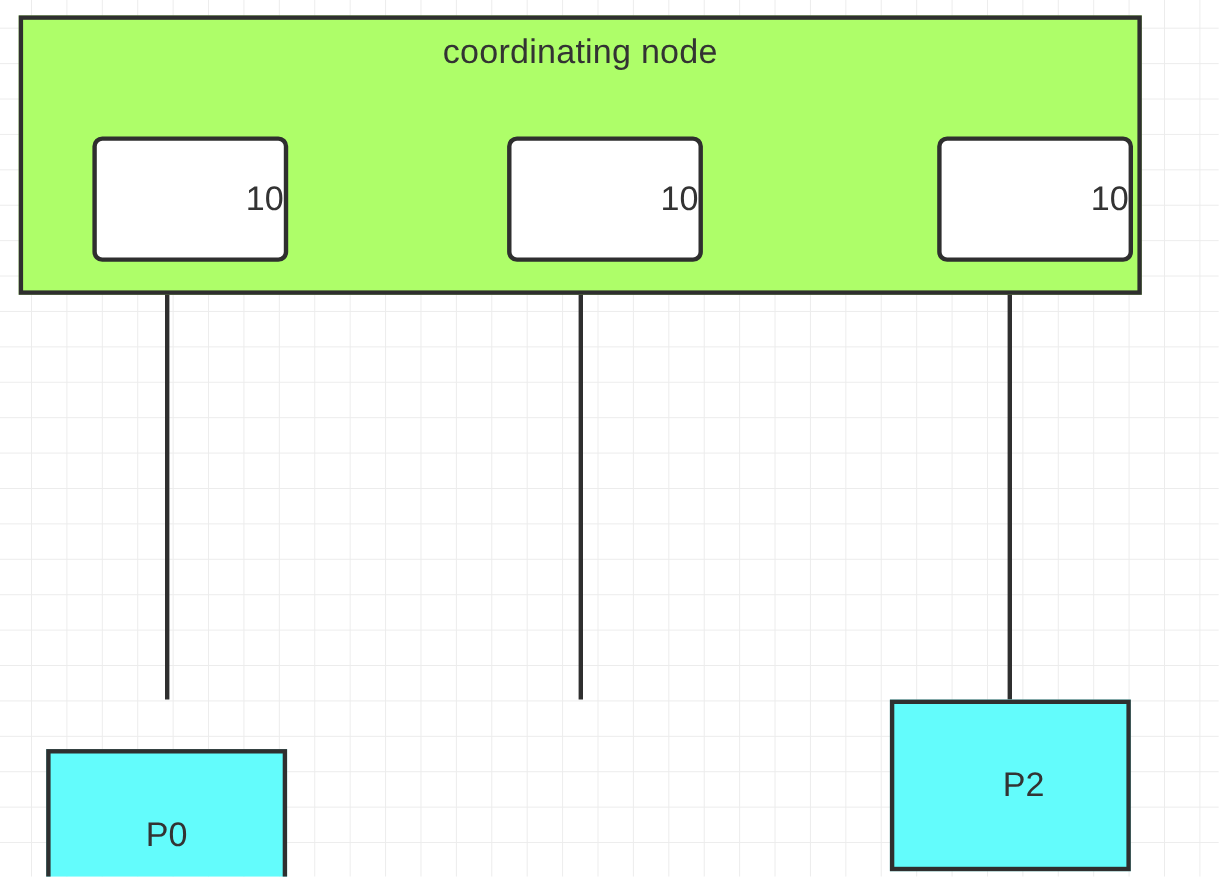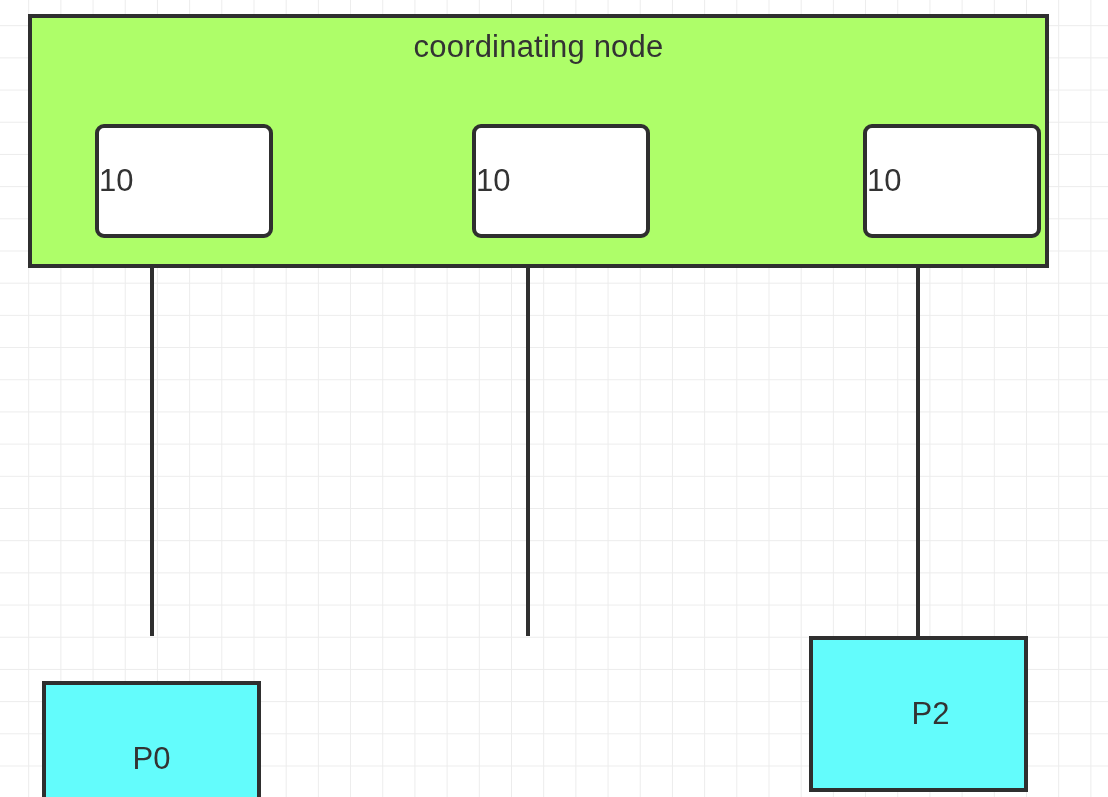--- a/index.html
+++ b/index.html
@@ -26,21 +26,20 @@
     top: 0;
     width: 1108px;
     height: 797px;
   }
   .node-box {
     position: absolute;
     box-sizing: border-box;
     display: flex;
     align-items: center;
     justify-content: center;
-    margin-left: 11px;
   }
   .coordinating-container {
     left: 17px;
     top: 14px;
     width: 1021px;
     height: 254px;
     background: #aefe69;
     border: 4px solid #2f2f2f;
     display: block;
   }
@@ -58,21 +57,21 @@
   .shard-box {
     position: absolute;
     box-sizing: border-box;
     width: 178px;
     height: 114px;
     background: #ffffff;
     border: 4px solid #2f2f2f;
     border-radius: 9px;
     display: flex;
     align-items: center;
-    justify-content: flex-start;
+    justify-content: flex-end;
     font-size: 31px;
     color: #333333;
   }
   .shard-0 { left: 63px;  top: 106px; }
   .shard-1 { left: 440px; top: 106px; }
   .shard-2 { left: 831px; top: 106px; }
 
   .partition-box {
     position: absolute;
     box-sizing: border-box;

